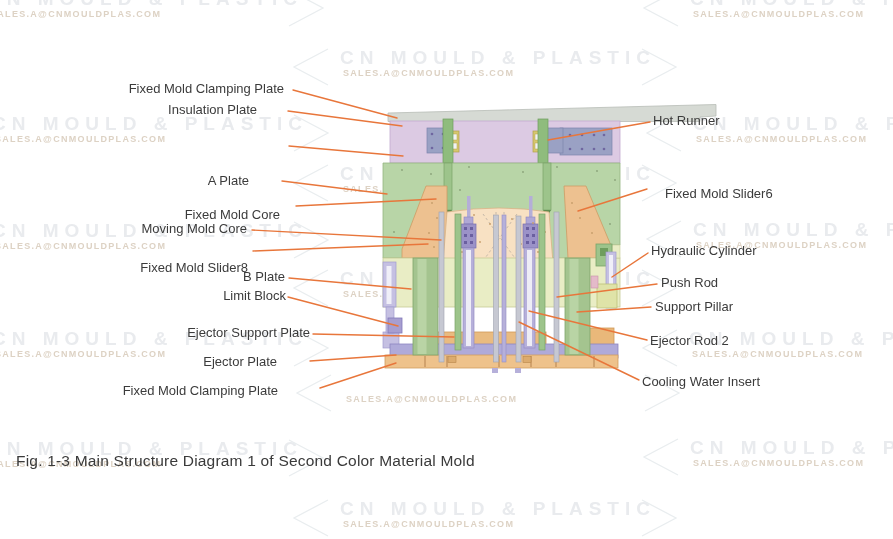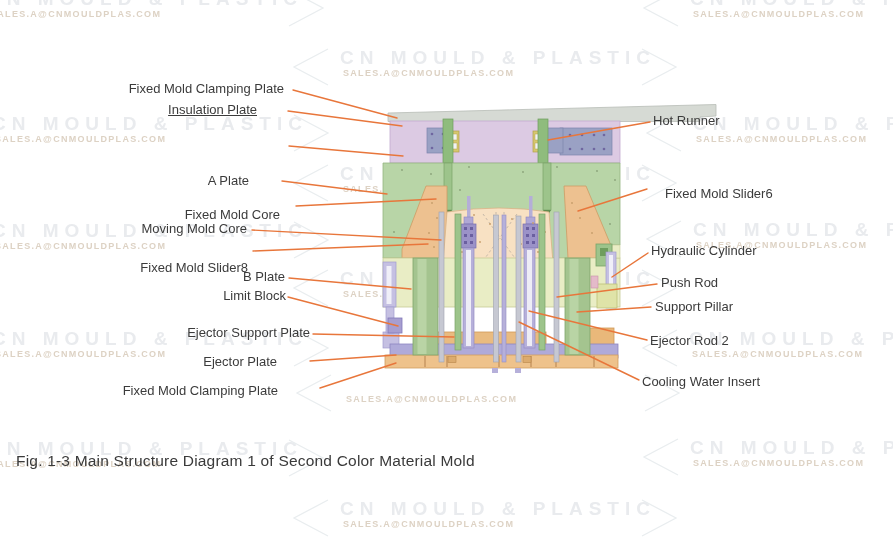--- a/index.html
+++ b/index.html
@@ -349,21 +349,21 @@
       <line x1="578" y1="211" x2="647" y2="189" stroke="#e8763b" stroke-width="1.4" stroke-linecap="round"></line>
       <line x1="612" y1="277" x2="648" y2="253" stroke="#e8763b" stroke-width="1.4" stroke-linecap="round"></line>
       <line x1="557" y1="297" x2="657" y2="284" stroke="#e8763b" stroke-width="1.4" stroke-linecap="round"></line>
       <line x1="577" y1="312" x2="651" y2="307" stroke="#e8763b" stroke-width="1.4" stroke-linecap="round"></line>
       <line x1="529" y1="311" x2="647" y2="340" stroke="#e8763b" stroke-width="1.4" stroke-linecap="round"></line>
       <line x1="519" y1="322" x2="639" y2="380" stroke="#e8763b" stroke-width="1.4" stroke-linecap="round"></line>
     </svg>
 
   <div id="labels-layer">
       <div class="part-label" style="top: 81px; right: 609px; color: rgb(59, 59, 59);">Fixed Mold Clamping Plate</div>
-      <div class="part-label" style="top: 102px; right: 636px; color: rgb(59, 59, 59); text-decoration: underline;">Insulation Plate</div>
+      <div class="part-label" style="top: 102px; right: 636px; color: rgb(59, 59, 59);">Insulation Plate</div>
       <div class="part-label" style="top: 173px; right: 644px; color: rgb(59, 59, 59);">A Plate</div>
       <div class="part-label" style="top: 198px; right: 613px; color: rgb(59, 59, 59); margin-top: 9px;">Fixed Mold Core</div>
       <div class="part-label" style="top: 221px; right: 646px; color: rgb(59, 59, 59);">Moving Mold Core</div>
       <div class="part-label" style="top: 260px; right: 645px; color: rgb(59, 59, 59);">Fixed Mold Slider8</div>
       <div class="part-label" style="top: 269px; right: 608px; color: rgb(59, 59, 59);">B Plate</div>
       <div class="part-label" style="top: 288px; right: 607px; color: rgb(59, 59, 59);">Limit Block</div>
       <div class="part-label" style="top: 325px; right: 583px; color: rgb(59, 59, 59);">Ejector Support Plate</div>
       <div class="part-label" style="top: 354px; right: 616px; color: rgb(59, 59, 59);">Ejector Plate</div>
       <div class="part-label" style="top: 383px; right: 615px; color: rgb(59, 59, 59);">Fixed Mold Clamping Plate</div>
       <div class="part-label" style="top: 113px; left: 653px; color: rgb(59, 59, 59);">Hot Runner</div>

